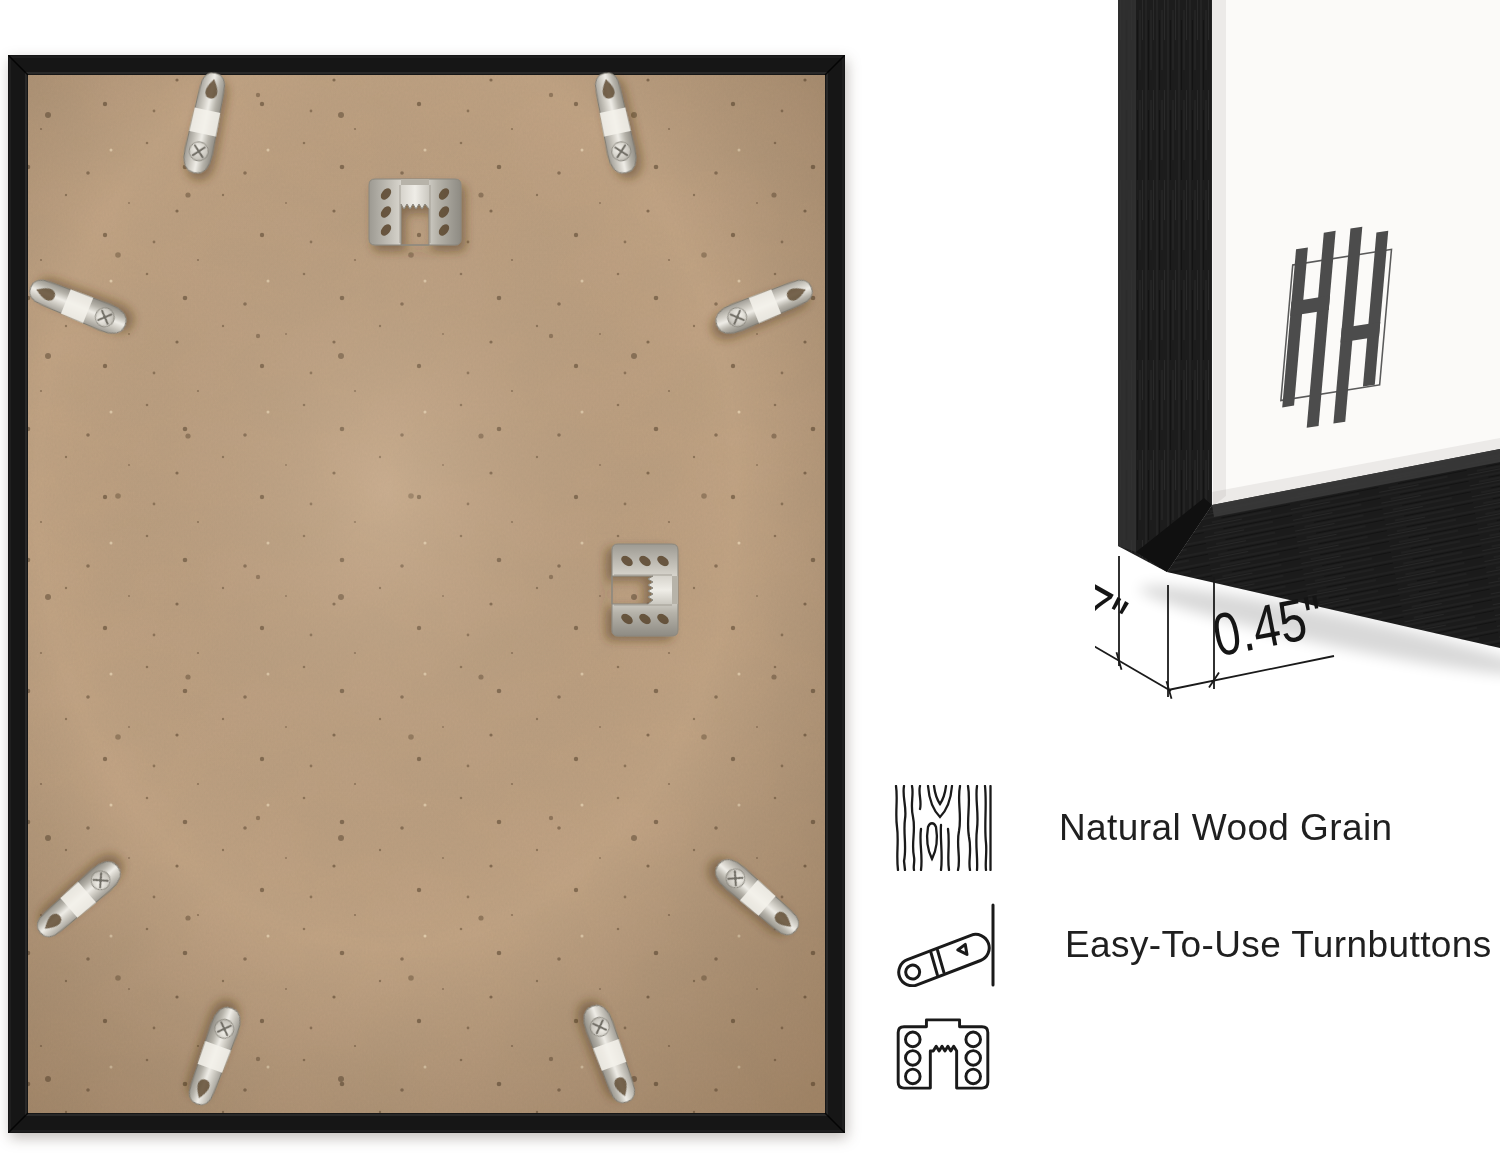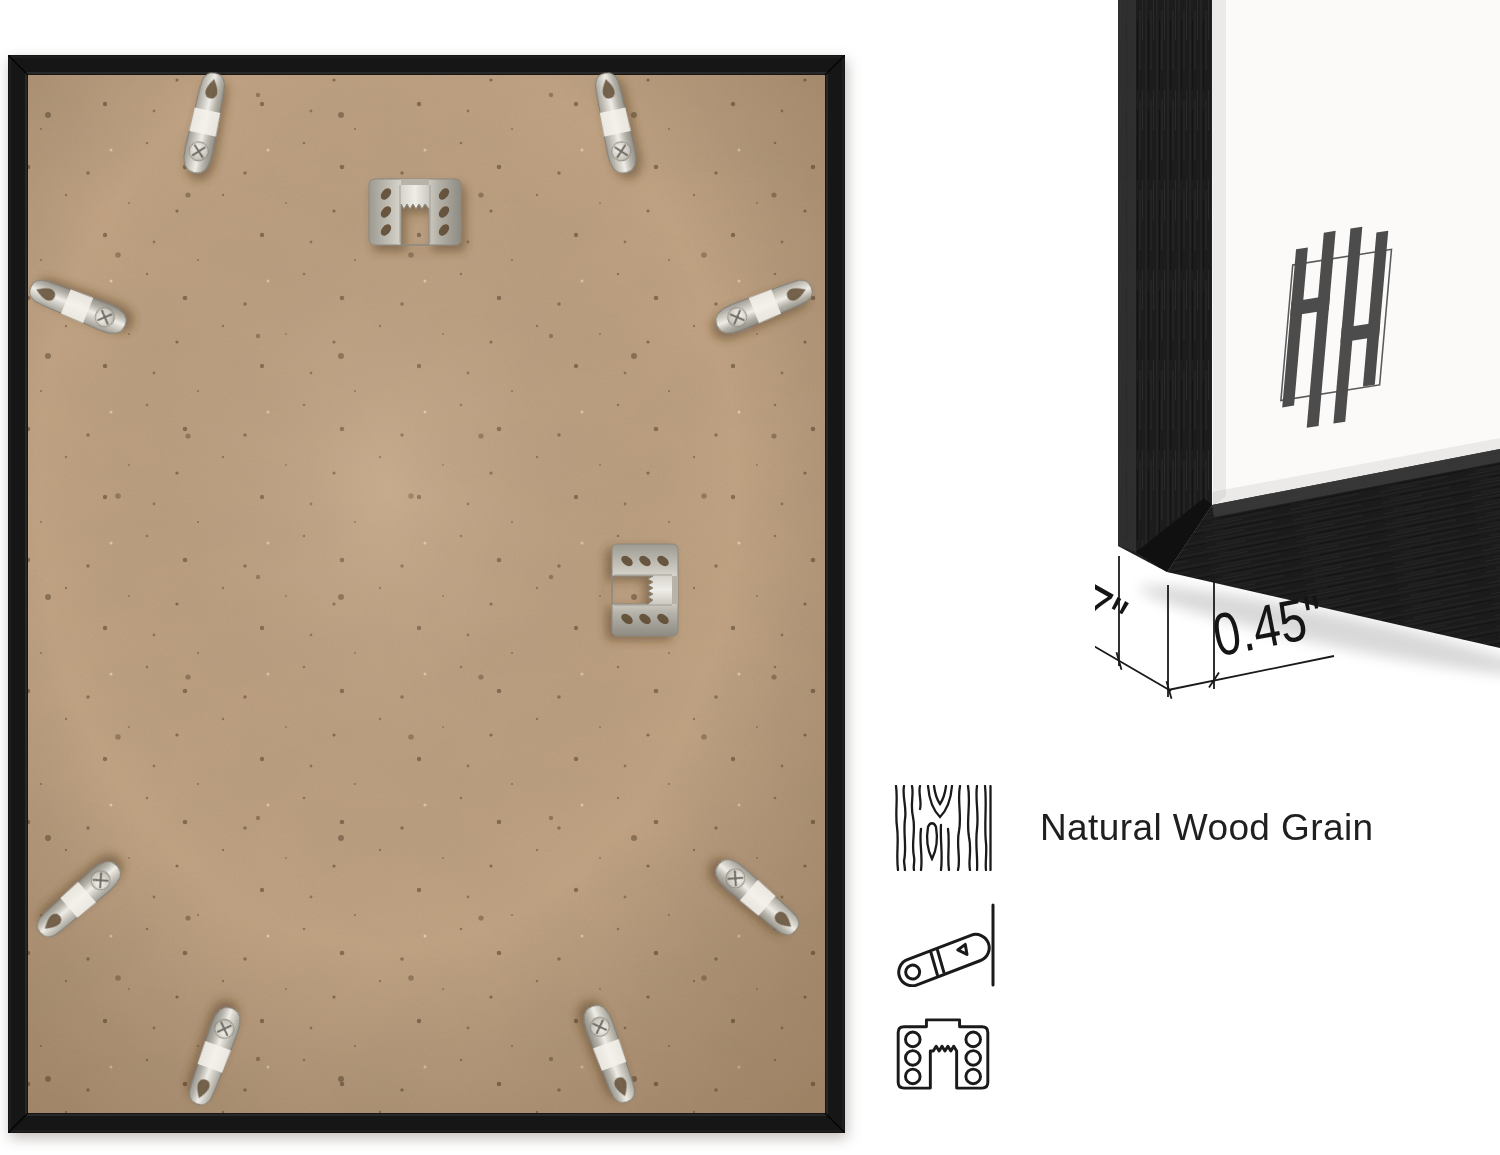--- a/index.html
+++ b/index.html
@@ -5,21 +5,21 @@
   html,body{margin:0;padding:0;}
   body{
     width:1500px;height:1155px;position:relative;overflow:hidden;
     background:#ffffff;
     font-family:"Liberation Sans", sans-serif;
   }
   .abs{position:absolute;}
   #back-photo{left:8px;top:55px;filter:drop-shadow(2px 5px 7px rgba(40,25,10,.28));}
   #corner-photo{left:1095px;top:0px;}
   .feature-row{
-    position:absolute;left:893px;display:flex;align-items:center;gap:47px;
+    position:absolute;left:893px;display:flex;align-items:center;gap:66px;
   }
   .feature-label{
     font-size:37px;color:#1f1f1f;letter-spacing:.4px;font-weight:400;
     white-space:nowrap;
   }
   .f-icon{flex:0 0 auto;display:block;}
 </style>
 </head>
 <body>
 
@@ -215,20 +215,21 @@
       <line x1="100" y1="2" x2="100" y2="82"></line>
       <g transform="rotate(-21 55 55)">
         <rect x="3" y="42" width="95" height="27" rx="13.5"></rect>
         <circle cx="17" cy="55.5" r="7"></circle>
         <line x1="41" y1="44" x2="39" y2="67"></line>
         <line x1="48" y1="44" x2="46" y2="67"></line>
         <path d="M67,51 L76,48.5 L74,58.5 Z"></path>
       </g>
     </g>
   </svg>
+  <div class="feature-label">Easy-To-Use Turnbuttons</div>
 </div>
 
 <div class="feature-row" style="top:1016px;height:76px">
   <svg class="f-icon" width="100" height="76" viewBox="0 0 100 78">
     <g stroke="#1a1a1a" stroke-width="3" fill="none" stroke-linejoin="round">
       <path d="M10,11 H33 V4 H67 V11 H90 Q96,11 96,17 V68 Q96,74 90,74 H64 V36 L61,31 L58,36 L55,31 L52,36 L49,31 L46,36 L43,31 L40,36 H37 V74 H10 Q4,74 4,68 V17 Q4,11 10,11 Z"></path>
       <circle cx="19" cy="24" r="7.5"></circle>
       <circle cx="19" cy="43" r="7.5"></circle>
       <circle cx="19" cy="62" r="7.5"></circle>
       <circle cx="81" cy="24" r="7.5"></circle>

